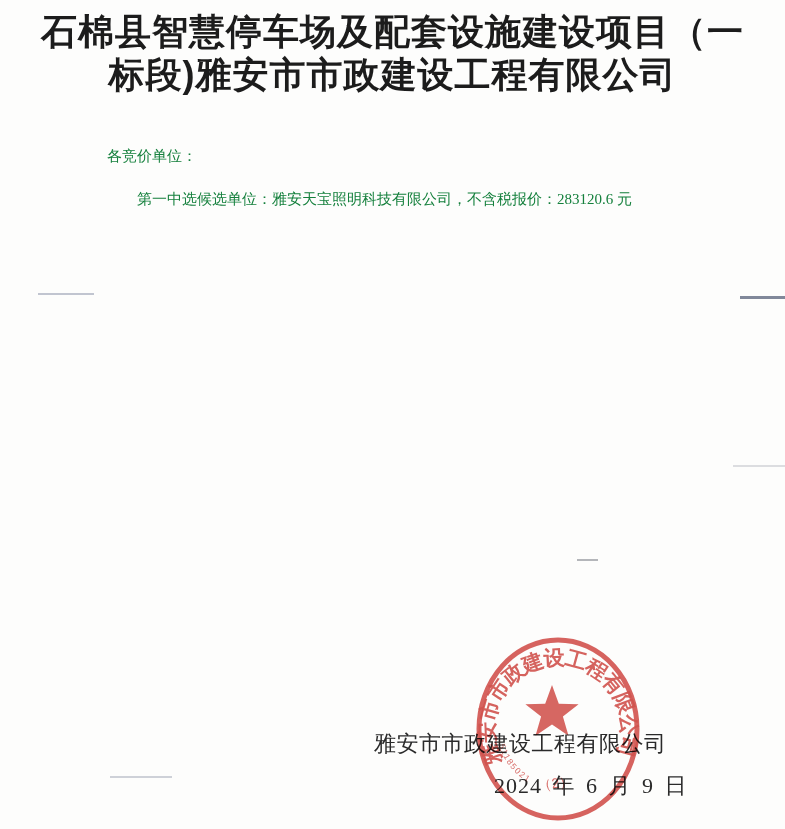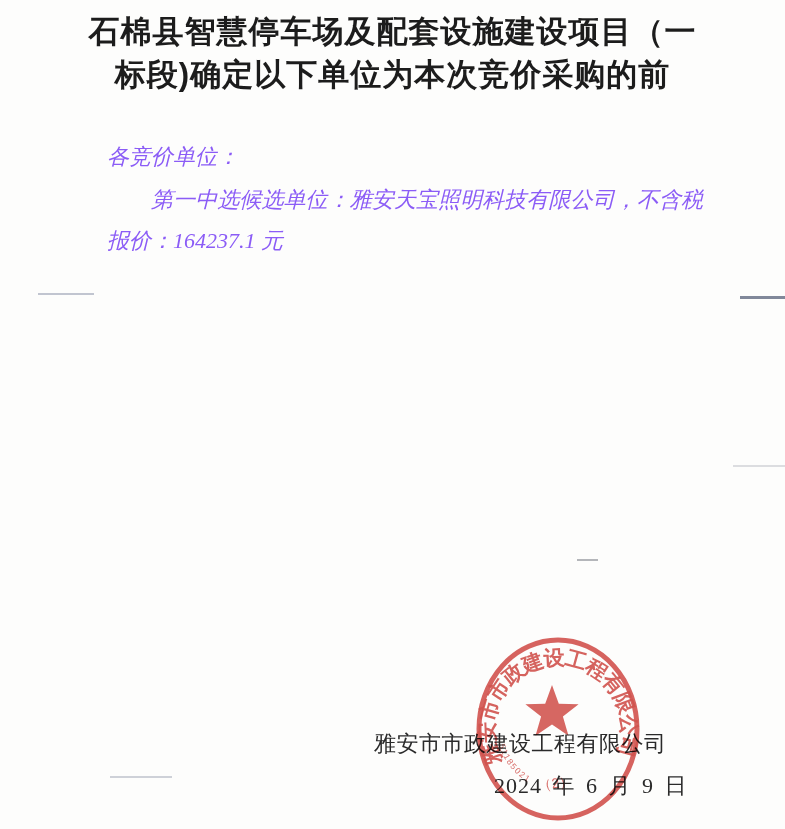--- a/index.html
+++ b/index.html
@@ -14,35 +14,34 @@
     color: #282828;
   }
   .doc-title {
     position: absolute;
     top: 10px;
     left: 0;
     width: 100%;
     text-align: center;
     font-family: "Liberation Sans", "DejaVu Sans", sans-serif;
     font-weight: bold;
-    font-size: 31px;
+    font-size: 36px;
     line-height: 43px;
     color: #1c1c1c;
     letter-spacing: 1px;
   }
   .doc-body {
     position: absolute;
     left: 107px;
     top: 136px;
     width: 596px;
-    font-size: 22px;
+    font-size: 15px;
     line-height: 41px;
     text-align: justify;
-    color: #8b5cf6;
-    font-style: italic;
+    color: #15803d;
   }
   .doc-body p { margin: 0 0 2px 0; }
   .doc-body p.indent { text-indent: 2em; }
   .signature-block {
     position: absolute;
     left: 0;
     top: 0;
     width: 100%;
     font-size: 22px;
     color: #2a2a2a;
@@ -79,27 +78,27 @@
   .artifact.a4 { left: 577px; top: 559px; width: 21px; height: 2px; background: #6b6f78; opacity: 0.5; }
   .artifact.a5 { left: 733px; top: 465px; width: 52px; height: 2px; background: #a9adb6; opacity: 0.4; }
 </style>
 </head>
 <body>
 
 <div class="page">
 
   <div class="doc-title">
     <div>石棉县智慧停车场及配套设施建设项目（一</div>
-    <div>标段)确定以下单位为本次竞价采购的前</div>
+    <div>标段)雅安市市政建设工程有限公司</div>
   </div>
 
   <div class="doc-body">
     <p>各竞价单位：</p>
     <div>
-        <p class="indent">第一中选候选单位：雅安天宝照明科技有限公司，不含税报价：164237.1 元</p>
+        <p class="indent">第一中选候选单位：雅安天宝照明科技有限公司，不含税报价：283120.6 元</p>
       </div>
   </div>
 
   <div class="signature-block">
     <div class="company-line">雅安市市政建设工程有限公司</div>
     <div class="date-line">2024 年 6 月 9 日</div>
   </div>
 
   <div class="stamp-wrap">
     <svg width="180" height="197" viewBox="0 0 180 197">

